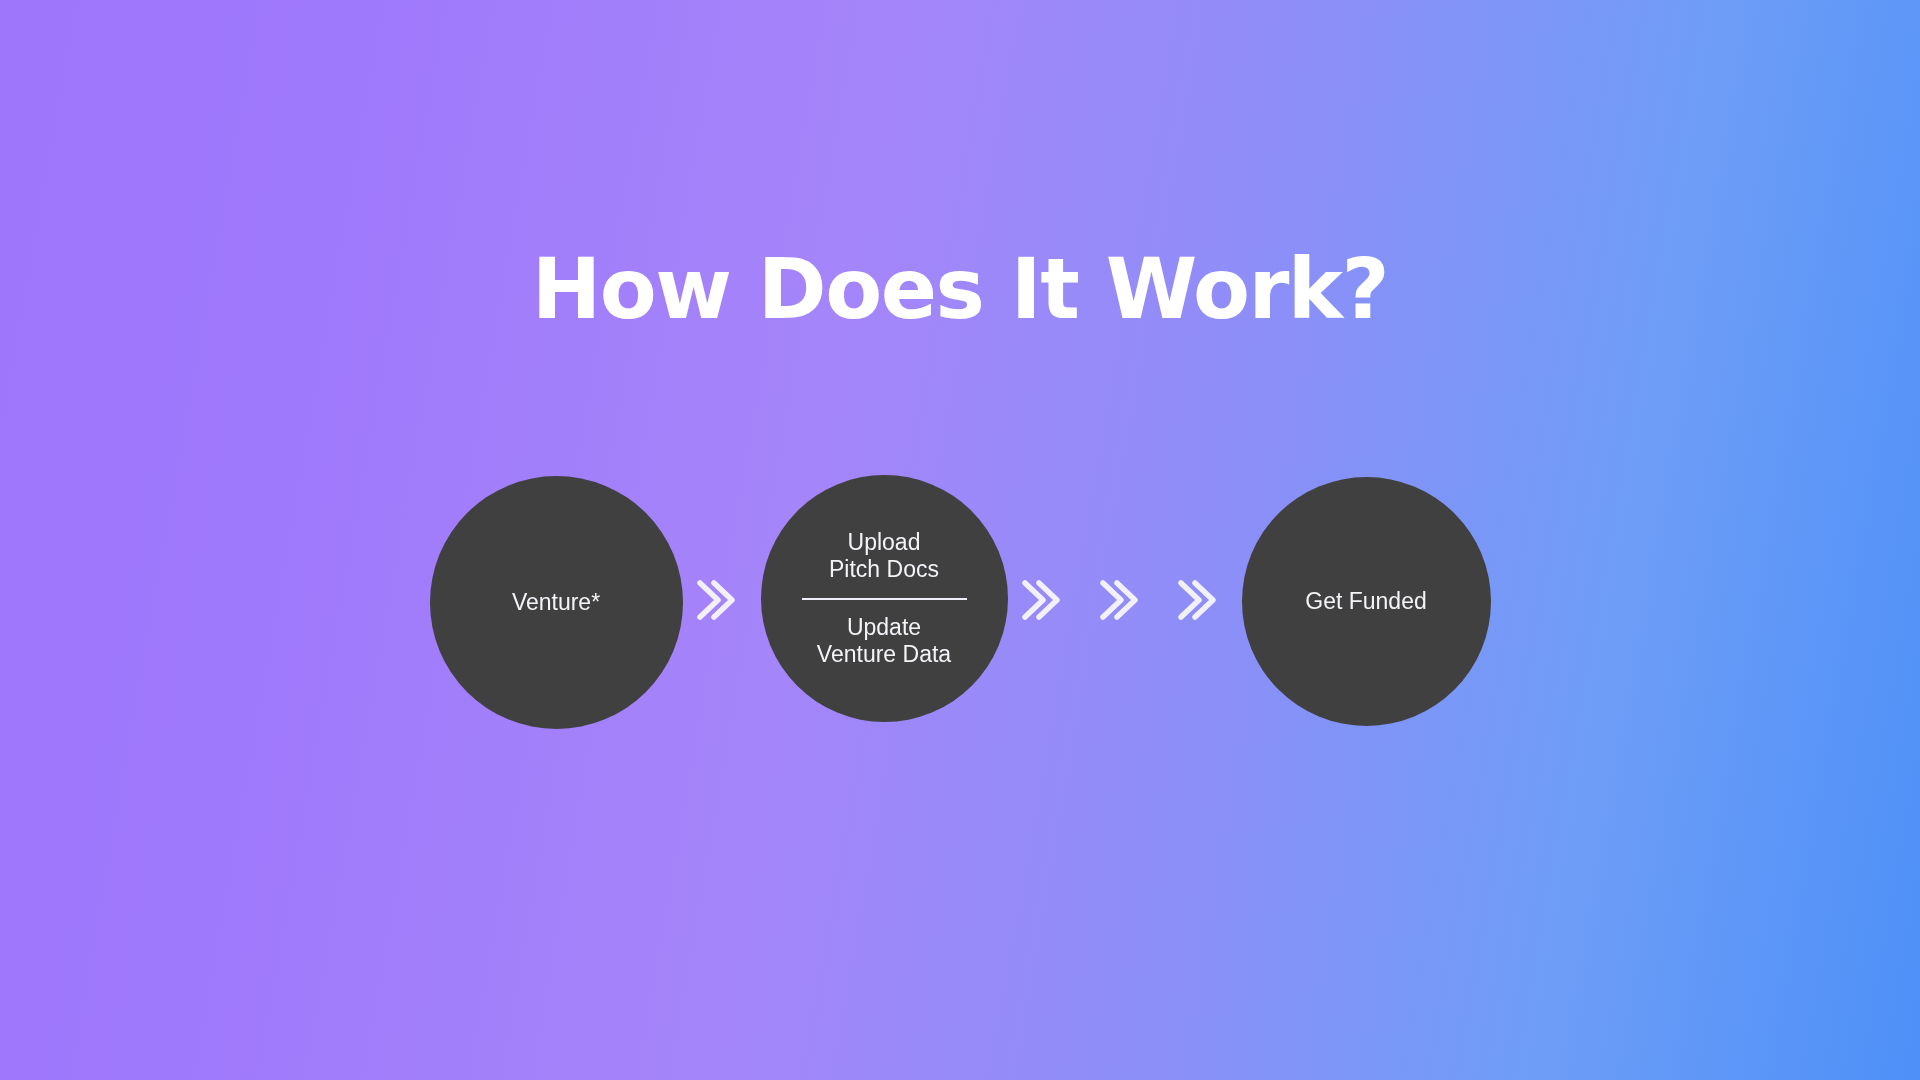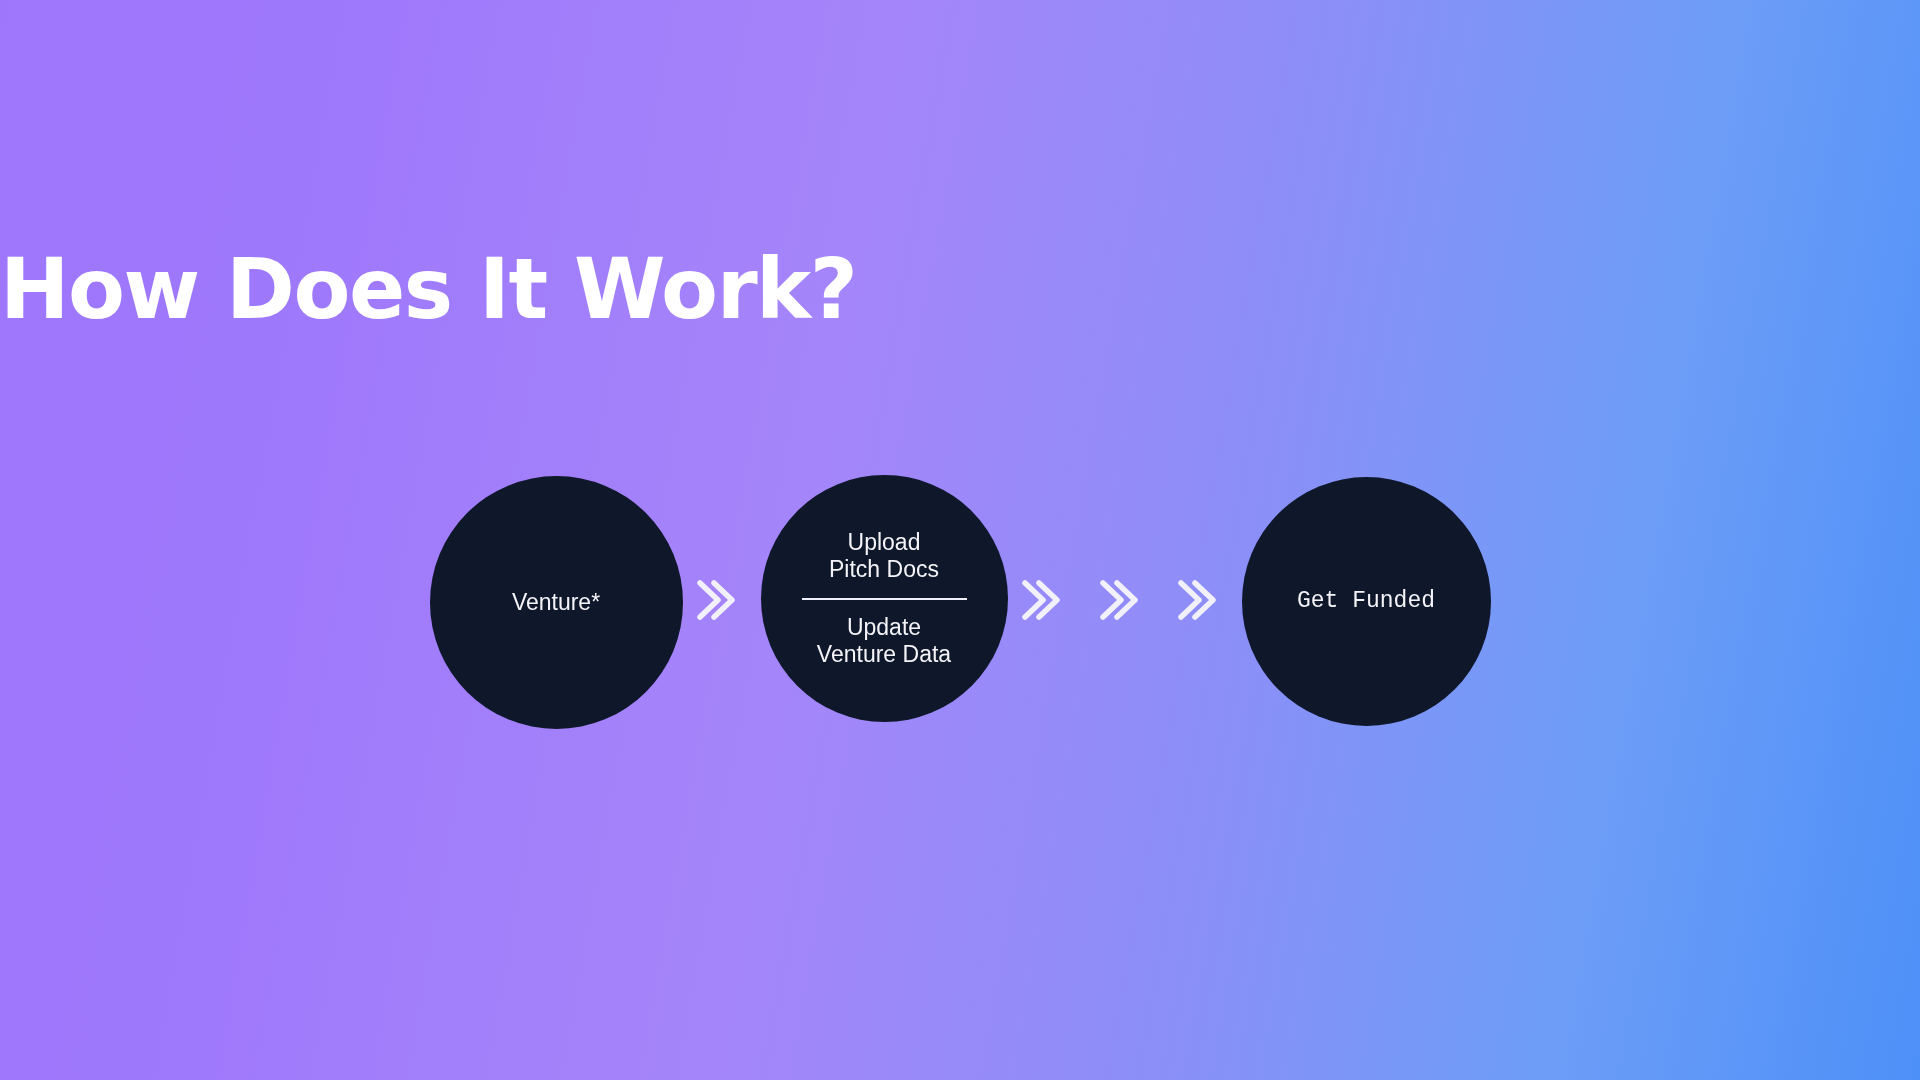--- a/index.html
+++ b/index.html
@@ -17,21 +17,21 @@
         #8e8ef8 62%,
         #6d9df7 82%,
         #4d90f8 100%);
     position:relative;
   }
 
   
   .title-wrap {
     position:absolute;
     top:248px; left:0; width:100%;
-    text-align:left;
+    text-align:center;
   }
   .title {
     font-family:"DejaVu Sans", sans-serif;
     font-weight:700;
     font-size:83px;
     line-height:1;
     letter-spacing:-1.5px;
     color:#ffffff;
     display:inline-block;
   }
@@ -42,21 +42,21 @@
     top:455px;
     left:0; width:100%;
     height:290px;
     display:flex;
     align-items:center;
     justify-content:center;
     gap:0;
   }
 
   .circle {
-    background:#0f172a;
+    background:#404040;
     border-radius:50%;
     display:flex;
     flex-direction:column;
     align-items:center;
     justify-content:center;
     flex:0 0 auto;
     color:#f3f2f7;
     text-align:center;
   }
   .circle .label {
@@ -72,21 +72,21 @@
     background:#f0eef8;
     margin:15px 0 14px 0;
     border:0;
   }
 
   
   .c-1 { width:253px; height:253px; }
   .c-2 { width:247px; height:247px; }
   .c-3 { width:252px; height:252px; }
   .c-4 { width:255px; height:255px; }
-  .c-5 { width:249px; height:249px;font-family:Liberation Mono, monospace; }
+  .c-5 { width:249px; height:249px; }
 
   
   .c-1 { margin-top:4px; }
   .c-2 { margin-top:-3px; }
   .c-3 { margin-top:-3px; }
   .c-4 { margin-top:2px; }
   .c-5 { margin-top:2px; }
 
   
   .chevron {

